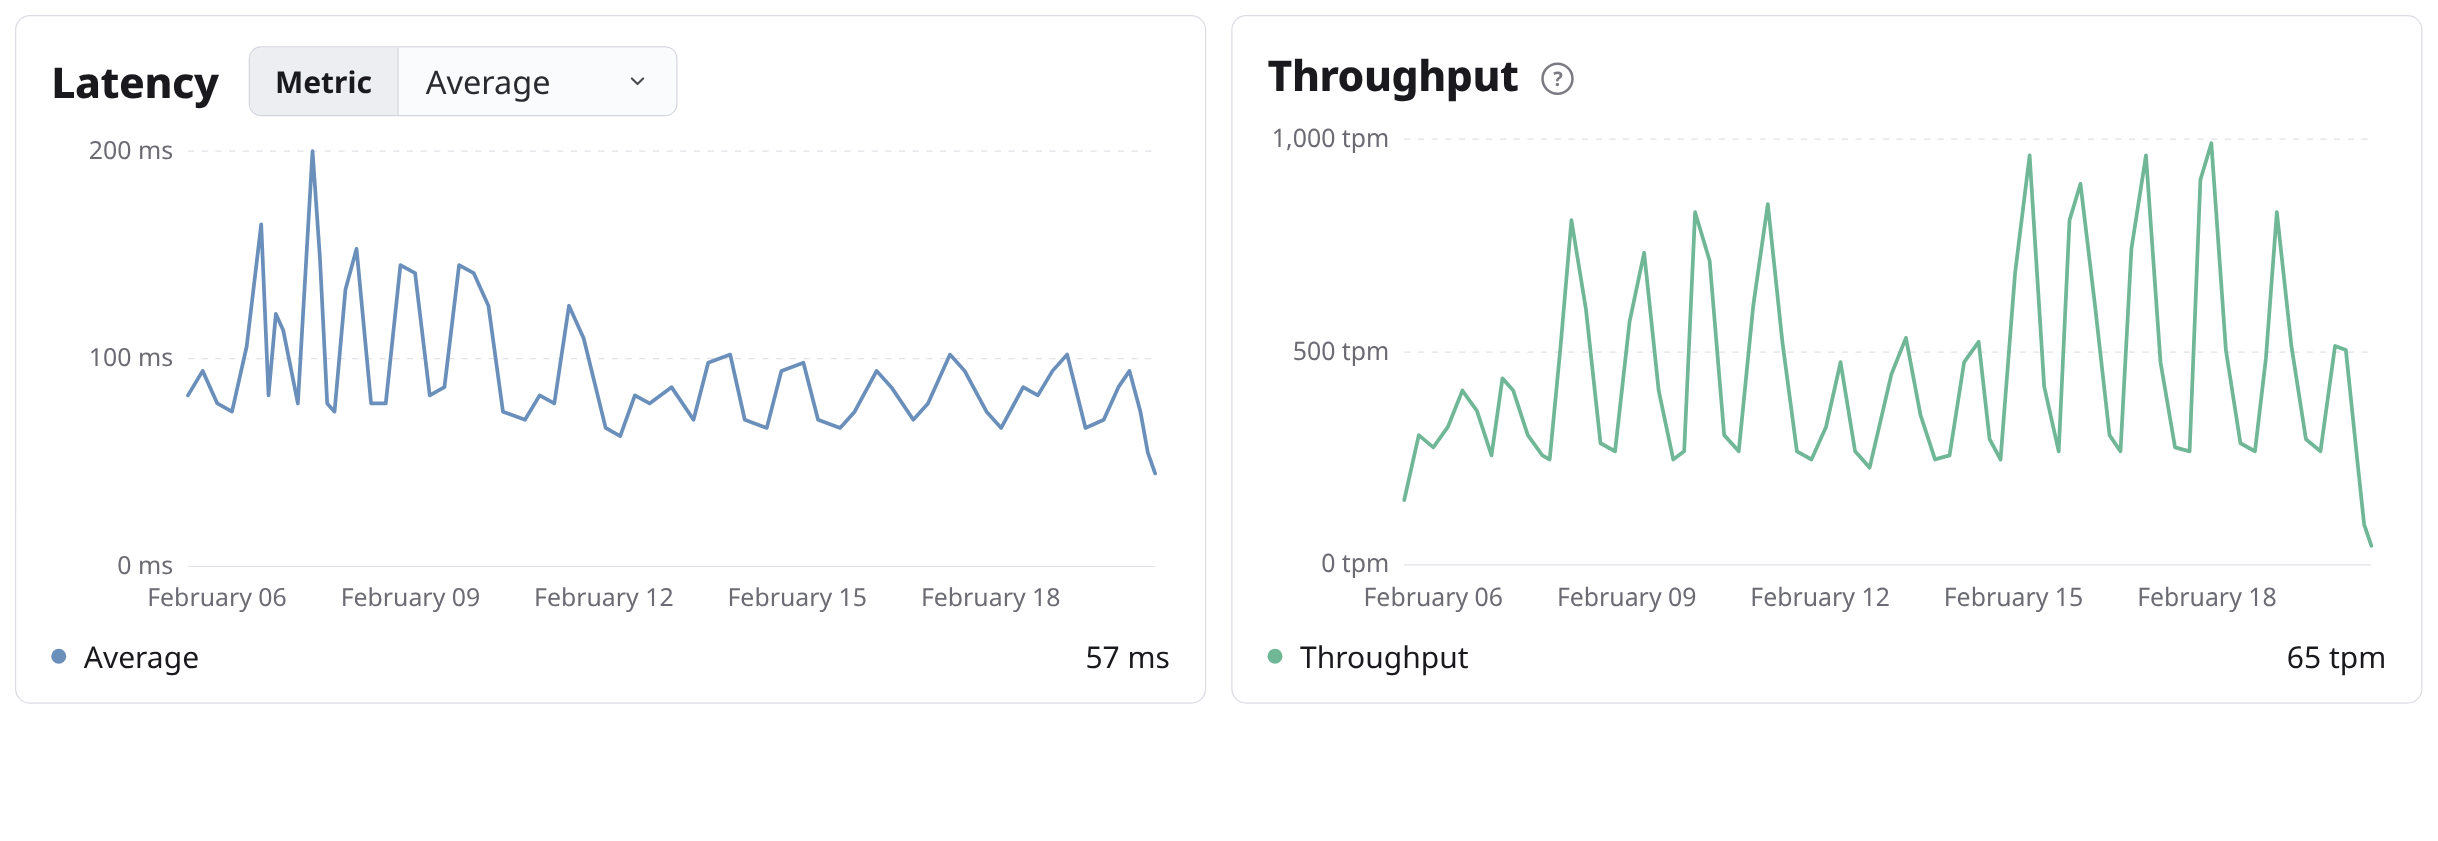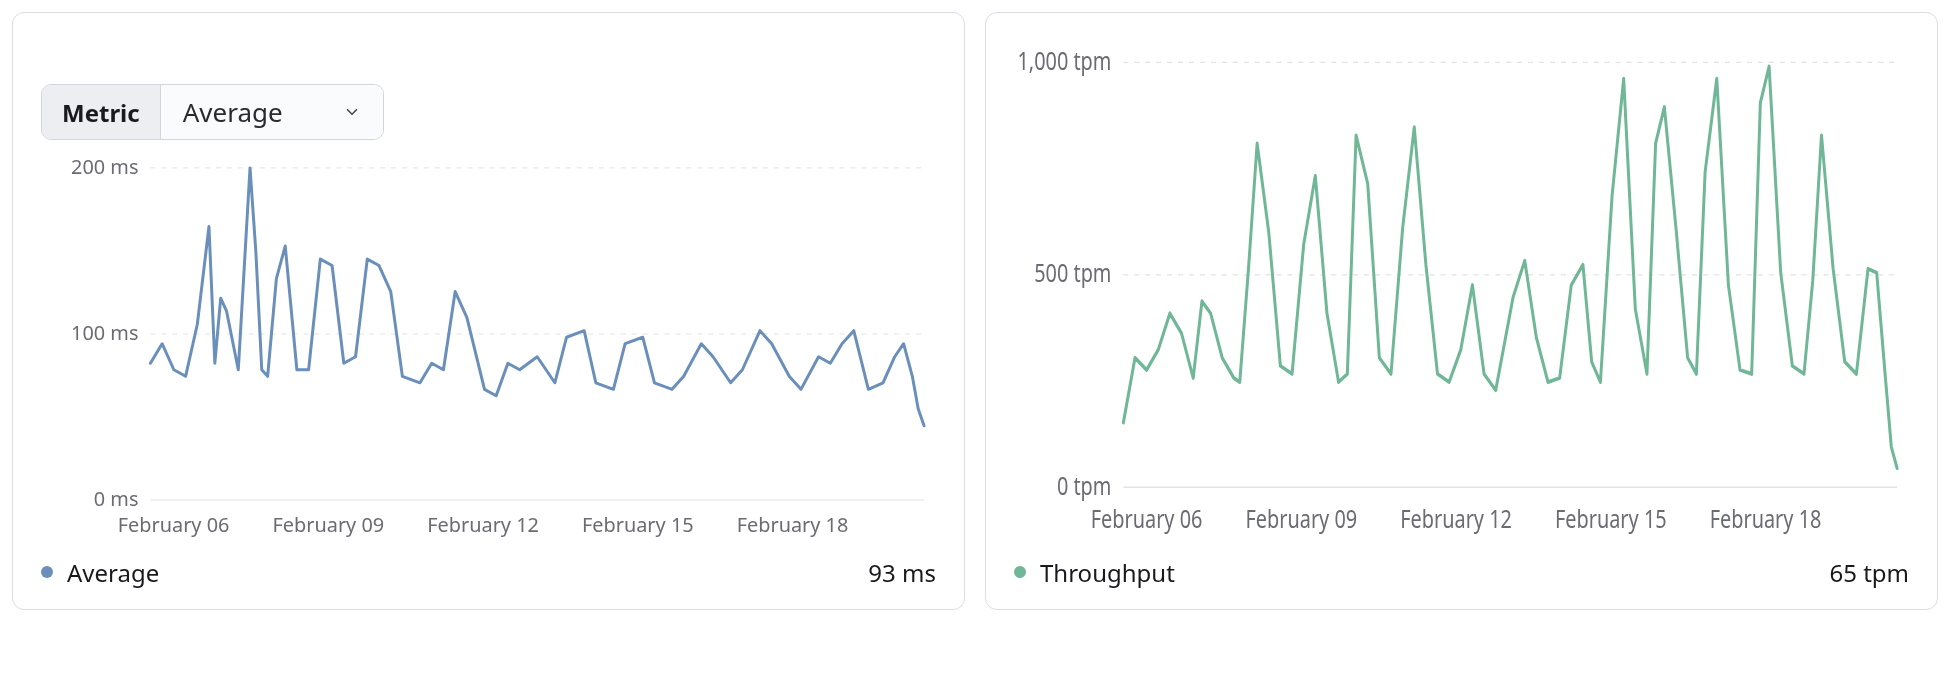--- a/index.html
+++ b/index.html
@@ -46,21 +46,20 @@
     font-weight: 800;
     letter-spacing: -0.01em;
   }
   .pill-select {
     display: inline-flex;
     align-items: stretch;
     border: 1px solid var(--pill-border);
     border-radius: 10px;
     overflow: hidden;
     height: 56px;
-    margin-top: 47px;
   }
   .pill-left {
     background: var(--pill-bg);
     padding: 0 20px;
     display: flex;
     align-items: center;
     font-size: 24px;
     font-weight: 700;
     border-right: 1px solid var(--pill-border);
   }
@@ -105,20 +104,21 @@
   .dot.blue { background: var(--blue); }
   .dot.green { background: var(--green); }
 </style>
 </head>
 <body>
 
 <div class="wrap">
 
   <div class="card">
     <div class="card-head">
+      <div class="card-title">Latency</div>
       <div class="pill-select">
         <div class="pill-left">Metric</div>
         <div class="pill-right">
           <span>Average</span>
           <svg class="chev" viewBox="0 0 24 24">
               <path d="M6 9l6 6 6-6" fill="none" stroke="#4a4a52" stroke-width="2.2" stroke-linecap="round" stroke-linejoin="round"></path>
             </svg>
         </div>
       </div>
     </div>
@@ -138,25 +138,31 @@
           <text class="axis-text" x="755.74" y="386" text-anchor="middle">February 18</text>
           <path d="M110.0 216.5 L121.8 196.8 L133.6 223.0 L145.4 229.6 L157.2 177.2 L168.9 78.9 L174.8 216.5 L180.7 151.0 L186.6 164.1 L198.4 223.0 L210.2 20.0 L216.1 105.1 L222.0 223.0 L227.9 229.6 L236.7 131.3 L245.6 98.6 L257.3 223.0 L269.1 223.0 L280.9 111.7 L292.7 118.2 L304.5 216.5 L316.3 209.9 L328.1 111.7 L339.9 118.2 L351.7 144.4 L363.4 229.6 L381.1 236.1 L392.9 216.5 L404.7 223.0 L416.5 144.4 L428.3 170.6 L446.0 242.7 L457.7 249.2 L469.5 216.5 L481.3 223.0 L499.0 209.9 L516.7 236.1 L528.5 190.3 L546.2 183.7 L557.9 236.1 L575.6 242.7 L587.4 196.8 L605.1 190.3 L616.9 236.1 L634.6 242.7 L646.3 229.6 L664.0 196.8 L675.8 209.9 L693.5 236.1 L705.3 223.0 L723.0 183.7 L734.8 196.8 L752.4 229.6 L764.2 242.7 L781.9 209.9 L793.7 216.5 L805.5 196.8 L817.3 183.7 L832.0 242.7 L846.7 236.1 L858.5 209.9 L867.4 196.8 L876.2 229.6 L882.1 262.3 L888.0 279.3" fill="none" stroke="#6a8fba" stroke-width="3" stroke-linejoin="round" stroke-linecap="round"></path>
         </svg>
     </div>
 
     <div class="legend-row">
       <div class="legend-left">
         <span class="dot blue"></span>
         <span>Average</span>
       </div>
-      <div>93 ms</div>
+      <div>57 ms</div>
     </div>
   </div>
 
   <div class="card">
+    <div class="card-head">
+      <div class="card-title">
+        <span>Throughput</span>
+        <span class="help-outline">?</span>
+      </div>
+    </div>
 
     <div class="chart-area">
       <svg class="chart" viewBox="0 0 900 400" preserveAspectRatio="none" id="throughput-svg">
           <line x1="110" y1="354" x2="888" y2="354" stroke="#e2e2e8" stroke-width="1"></line>
           <text class="axis-text" x="98" y="360" text-anchor="end">0 tpm</text>
           <line x1="110" y1="187" x2="888" y2="187" stroke="#e2e2e8" stroke-width="1" stroke-dasharray="5 6"></line>
           <text class="axis-text" x="98" y="193" text-anchor="end">500 tpm</text>
           <line x1="110" y1="20" x2="888" y2="20" stroke="#e2e2e8" stroke-width="1" stroke-dasharray="5 6"></line>
           <text class="axis-text" x="98" y="26" text-anchor="end">1,000 tpm</text>
           <text class="axis-text" x="133.34" y="386" text-anchor="middle">February 06</text>

